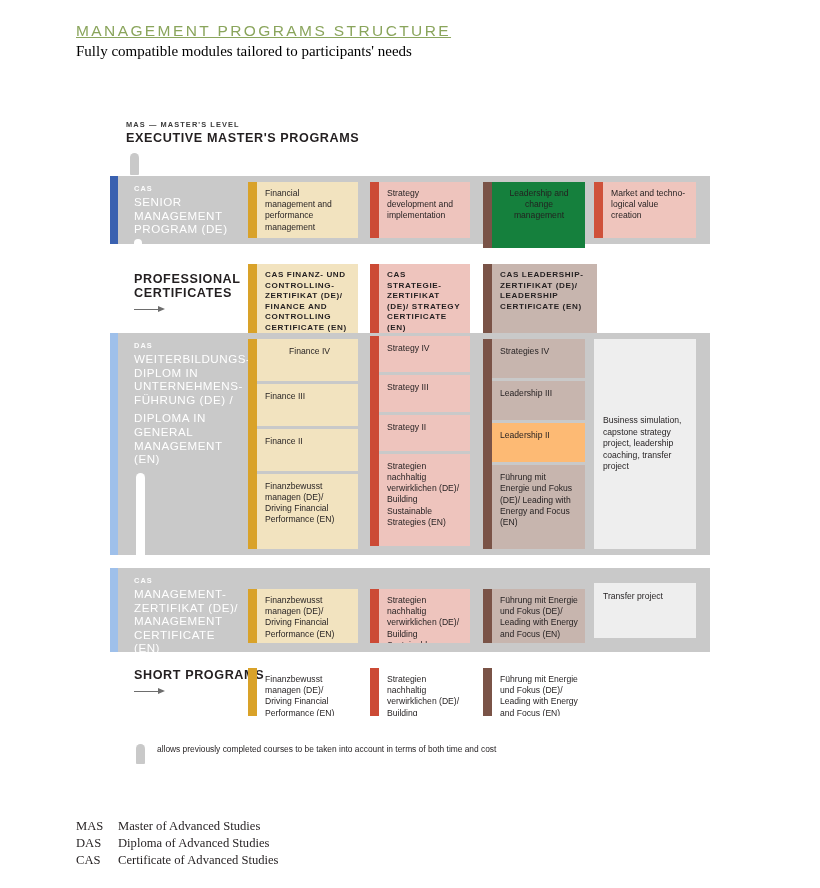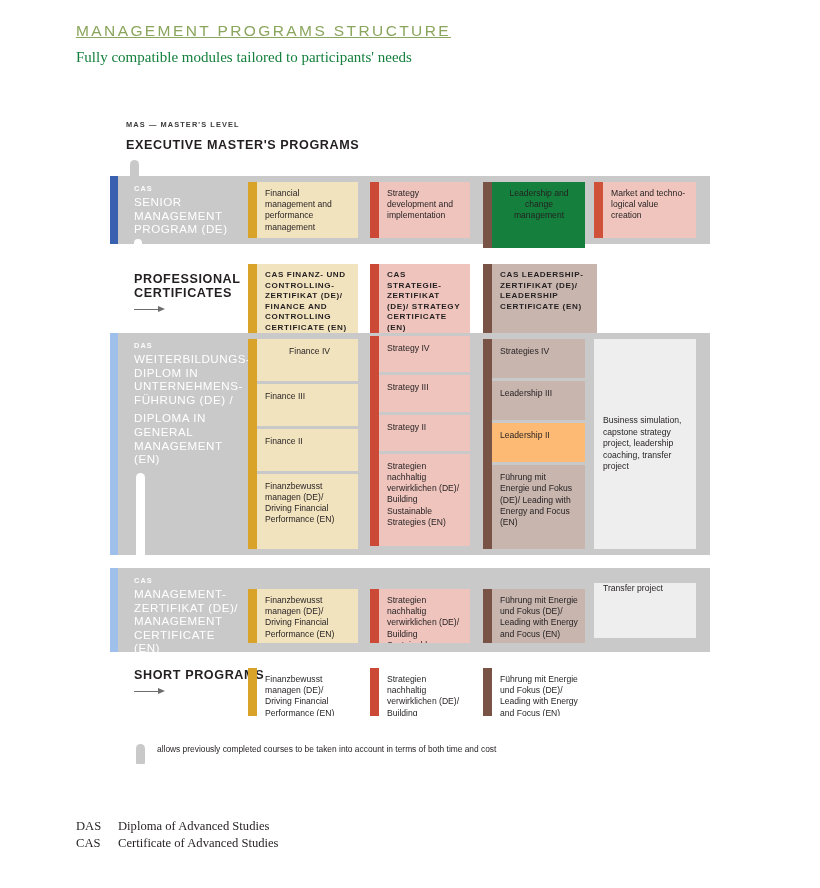--- a/index.html
+++ b/index.html
@@ -15,21 +15,21 @@
   #header{position:absolute;left:76px;top:22px;}
   #doc-title{
     font-family:"Liberation Sans", sans-serif;
     font-size:15.5px;letter-spacing:2.4px;
     color:#8aa55c;font-weight:400;
     white-space:nowrap;
     text-decoration:underline;
   }
   #doc-subtitle{
     font-family:"Liberation Serif", serif;
-    font-size:15px;color:#15803d;margin-top:9px;
+    font-size:15px;color:#000000;margin-top:3px;
     white-space:nowrap;
   }
 
   
   .kicker{
     font-size:7.4px;letter-spacing:1.1px;font-weight:700;
     color:#3b3b3b;text-transform:uppercase;
   }
   .kicker.light{color:#ffffff;font-weight:700;opacity:.95;}
   .section-head{
@@ -100,21 +100,21 @@
 </head>
 <body>
 
 <div id="header">
   <div id="doc-title">MANAGEMENT PROGRAMS STRUCTURE</div>
   <div id="doc-subtitle">Fully compatible modules tailored to participants' needs</div>
 </div>
 
 <div class="rowlabel" style="left:126px;top:120px;">
   <div class="kicker">MAS — MASTER'S LEVEL</div>
-  <div class="section-head" style="margin-top:9px;">EXECUTIVE MASTER'S PROGRAMS</div>
+  <div class="section-head" style="margin-top:2px;">EXECUTIVE MASTER'S PROGRAMS</div>
   <span class="marker" style="margin-top:8px;margin-left:4px;"></span>
 </div>
 
 <div class="band" style="left:110px;top:176px;width:600px;height:68px;">
   <div class="leftbar" style="background:#3a61b0;"></div>
 </div>
 <div class="rowlabel" style="left:134px;top:184px;width:105px;">
   <div class="kicker light">CAS</div>
   <div class="big" style="margin-top:2px;">SENIOR</div>
   <div class="big">MANAGEMENT</div>
@@ -269,21 +269,21 @@
       <p>Strategien nachhaltig verwirklichen (DE)/ Building Sustainable Strategies (EN)</p>
     </div>
 </div>
 <div class="card" style="left:483px;top:589px;width:102px;height:54px;background:#c7b5ae;">
   <div class="accent" style="background:#7a5347;"></div>
   <div class="body">
       <p>Führung mit Energie und Fokus (DE)/ Leading with Energy and Focus (EN)</p>
     </div>
 </div>
 <div class="plainbox" style="left:594px;top:583px;width:102px;height:55px;align-items:flex-start;">
-  <p style="">Transfer project</p>
+  <p style="padding-top:8px;">Transfer project</p>
 </div>
 
 <div class="rowlabel" style="left:134px;top:668px;">
   <div class="section-head">SHORT PROGRAMS</div>
   <span class="arrow"></span>
 </div>
 
 <div class="card" style="left:248px;top:668px;width:110px;height:48px;background:transparent;">
   <div class="accent" style="background:#d9a229;"></div>
   <div class="body">
@@ -305,20 +305,24 @@
 
 <div id="ects">
   <span class="marker mk" style="height:20px;"></span>
   <div>
     <div class="t2">allows previously completed courses to be taken into account in terms of both time and cost</div>
   </div>
 </div>
 
 <div id="legend">
   <div class="lrow">
+    <span class="abbr">MAS</span>
+    <span>Master of Advanced Studies</span>
+  </div>
+  <div class="lrow">
     <span class="abbr">DAS</span>
     <span>Diploma of Advanced Studies</span>
   </div>
   <div class="lrow">
     <span class="abbr">CAS</span>
     <span>Certificate of Advanced Studies</span>
   </div>
 </div>
 
 </body></html>

